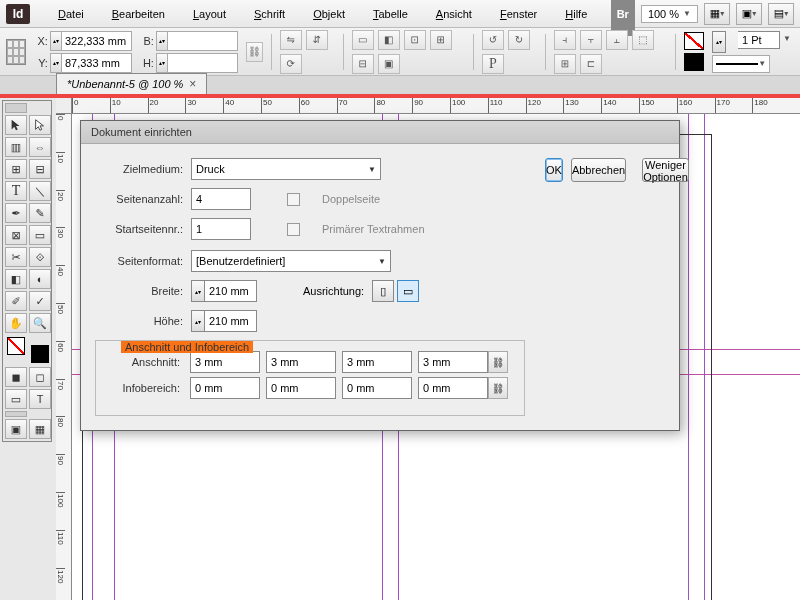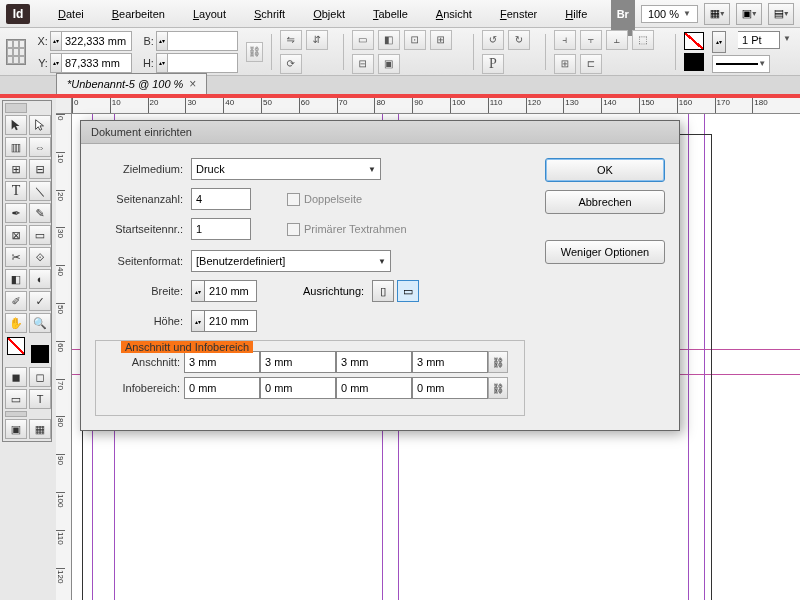--- a/index.html
+++ b/index.html
@@ -59,39 +59,39 @@
 .canvas { position: absolute; left: 16px; top: 16px; right: 0; bottom: 0; background: #fff; }
 .page-outline { position: absolute; border: 1px solid #333; }
 .guide-v { position: absolute; top: 0; bottom: 0; width: 1px; background: #a050c0; }
 .guide-h { position: absolute; left: 0; right: 0; height: 1px; background: #c050a0; }
 
 
 .dialog { position: absolute; left: 80px; top: 120px; width: 600px; background: #eeeeee; border: 1px solid #666; box-shadow: 3px 3px 12px rgba(0,0,0,.35); }
 .dlg-title { background: linear-gradient(#d8d8d8,#c8c8c8); padding: 5px 10px; color: #333; border-bottom: 1px solid #aaa; }
 .dlg-body { padding: 14px; display: flex; gap: 20px; }
 .dlg-left { flex: 1; }
-.dlg-right { width: 130px; display: flex; flex-direction: column; gap: 8px; }
+.dlg-right { width: 130px; display: flex; flex-direction: row; gap: 8px; }
 .dlg-btn { height: 24px; background: linear-gradient(#fdfdfd,#e4e4e4); border: 1px solid #888; border-radius: 3px; cursor: pointer; }
 .dlg-btn.primary { border: 1px solid #3a8acc; box-shadow: 0 0 0 1px #8ac0ee inset; }
 .form-row { display: flex; align-items: center; gap: 8px; margin-bottom: 8px; }
 .form-row label { width: 88px; text-align: right; color: #333; }
 .sel { height: 22px; border: 1px solid #888; background: #fff; padding: 0 4px; display: flex; align-items: center; justify-content: space-between; }
 .sel .arr { font-size: 8px; color: #333; }
 .spinbox { display: flex; }
 .spinbox .sp { width: 14px; height: 22px; background: linear-gradient(#fafafa,#ddd); border: 1px solid #888; display: flex; flex-direction: column; align-items: center; justify-content: space-around; font-size: 6px; }
 .spinbox input { width: 52px; height: 22px; border: 1px solid #888; border-left: none; padding: 0 4px; }
-.chk { display: flex; align-items: center; gap: 4px; color: #888; justify-content: center; }
+.chk { display: flex; align-items: center; gap: 22px; color: #888; justify-content: center; }
 .chk .box { width: 13px; height: 13px; border: 1px solid #999; background: #f4f4f4; }
 .fieldset { border: 1px solid #bbb; padding: 10px 12px 12px; margin-top: 8px; position: relative; }
 .fieldset .legend { position: absolute; top: -8px; left: 25px; background: #f97316; padding: 0 4px; color: #333; margin-top: 8px; }
 .grid-hdr { display: grid; grid-template-columns: 76px repeat(4, 76px) 24px; gap: 2px; margin-bottom: 4px; }
 .grid-hdr span { text-align: center; color: #333; }
 .grid-row { display: grid; grid-template-columns: 76px repeat(4, 76px) 24px; gap: 0; margin-bottom: 4px; align-items: center; }
 .grid-row label { text-align: right; color: #333; padding-right: 4px; }
-.grid-row input { height: 22px; border: 1px solid #888; padding: 0 4px; }
+.grid-row input { height: 22px; border: 1px solid #888; padding: 0 4px; margin-left: 6px; }
 .link-ico { width: 20px; height: 22px; background: linear-gradient(#fafafa,#e0e0e0); border: 1px solid #aaa; display: flex; align-items: center; justify-content: center; font-size: 10px; }
 .orient { display: flex; gap: 3px; }
 .orient .ob { width: 22px; height: 22px; border: 1px solid #888; background: linear-gradient(#fafafa,#e0e0e0); display:flex; align-items:center; justify-content:center; }
 .orient .ob.sel { border: 1px solid #3a8acc; background:#d8ecfb; }
 </style>
 </head>
 <body>
 
 <div class="menubar">
   <div class="app-logo">Id</div>

